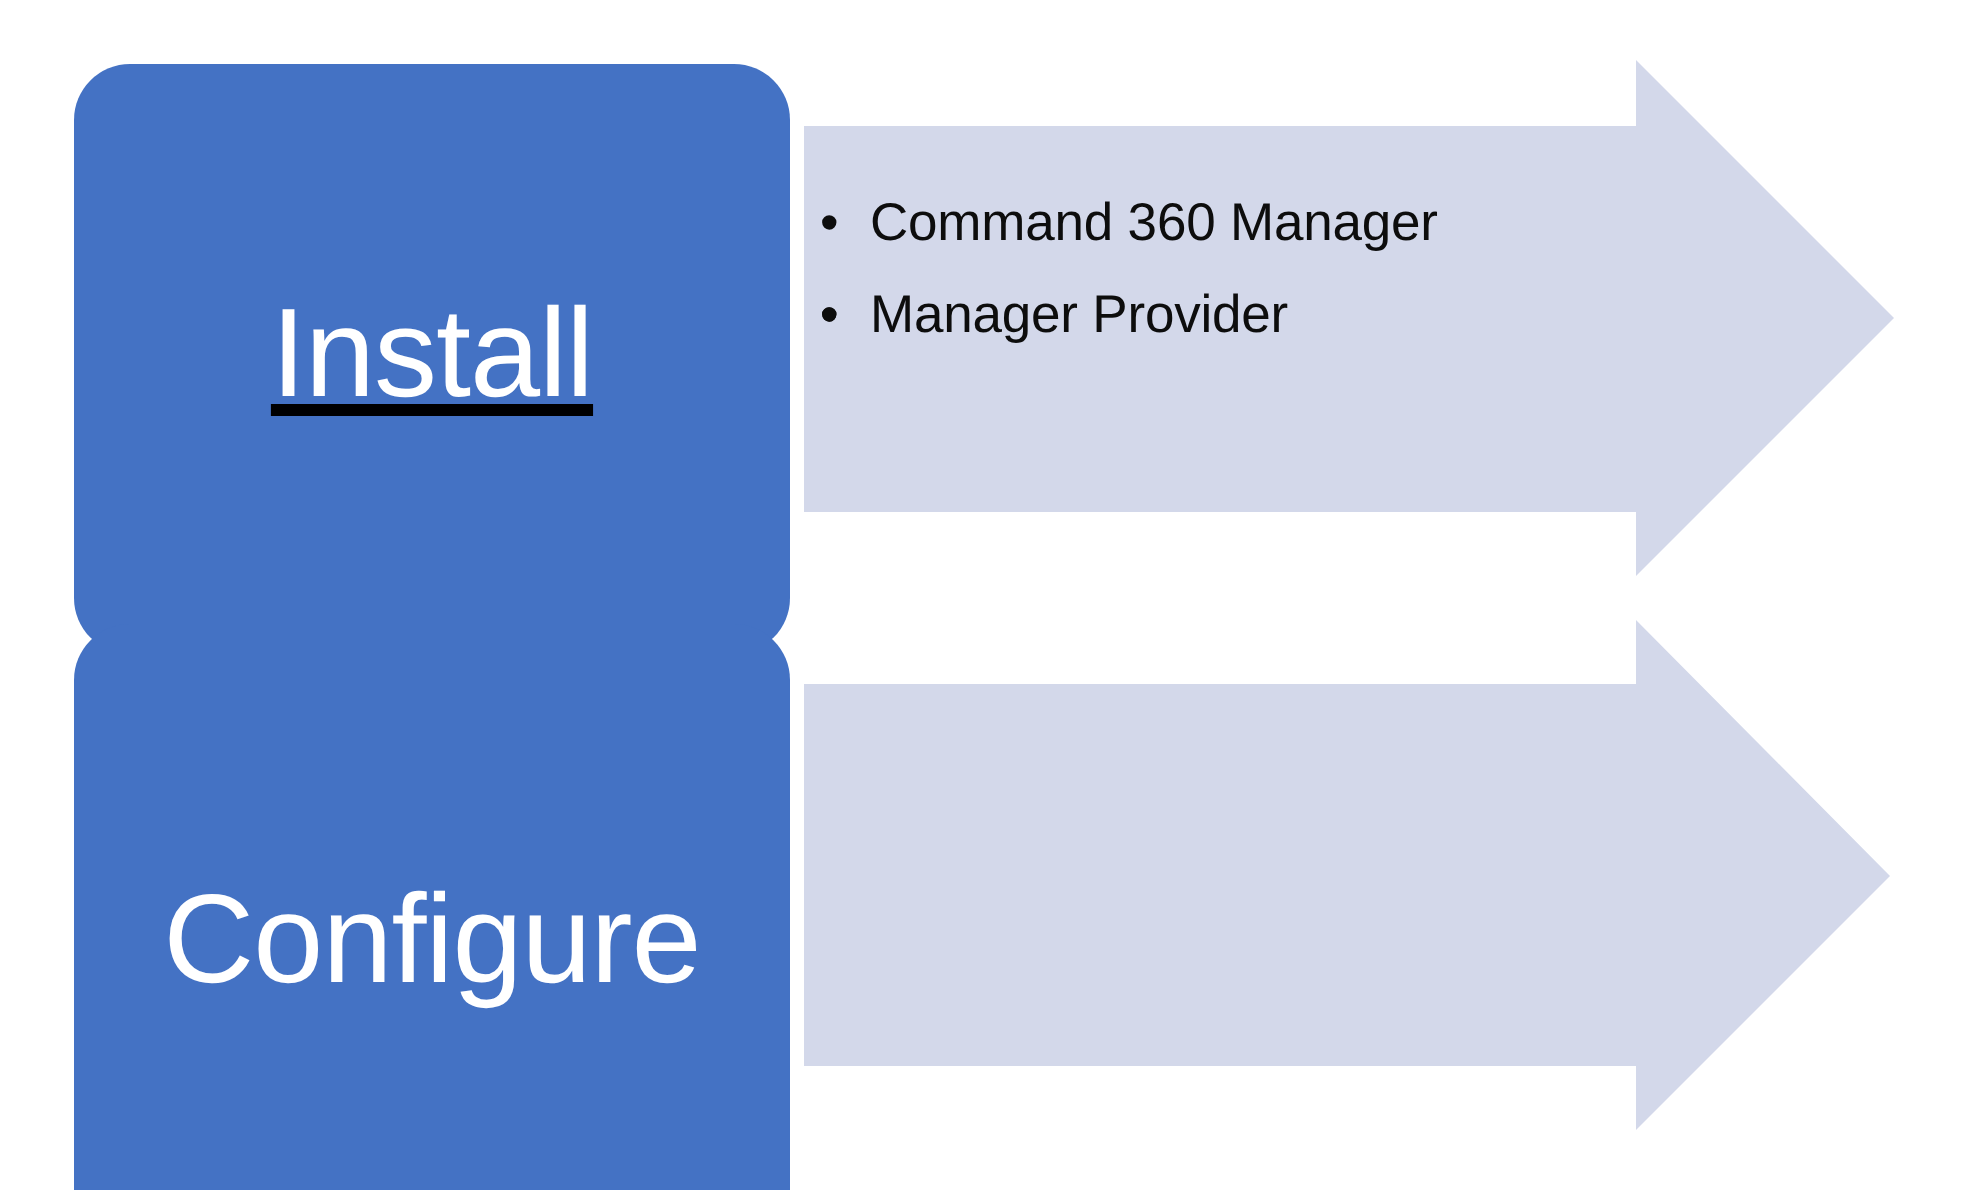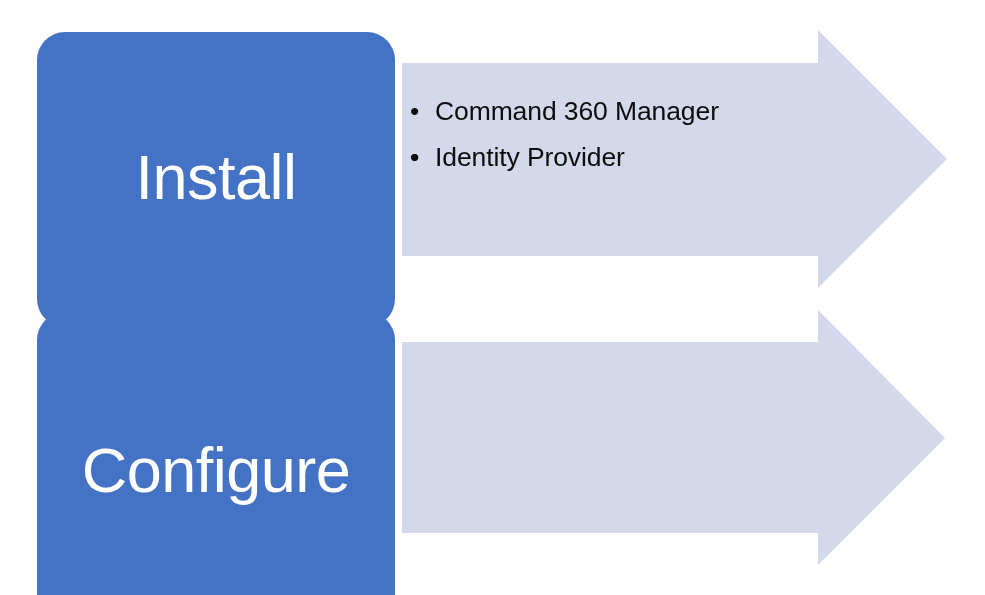--- a/index.html
+++ b/index.html
@@ -78,21 +78,21 @@
     position: absolute;
     left: 37px;
     width: 358px;
     border-radius: 28px;
     background: #4472C4;
     z-index: 2;
     display: flex;
     align-items: center;
     justify-content: center;
   }
-  #stage-box-install   { top: 32px;  height: 295px; }
+  #stage-box-install   { top: 32px;  height: 295px; text-decoration: underline; }
   #stage-box-configure { top: 32px;  height: 320px; }
 
   .stage-label {
     color: #ffffff;
     font-family: "Liberation Sans", sans-serif;
     font-weight: 400;
     font-size: 63px;
     line-height: 1;
     letter-spacing: -0.5px;
     white-space: nowrap;
@@ -116,21 +116,21 @@
     <ul class="arrow-bullets" id="install-bullets">
       <li>
         <span class="bullet-dot">•</span>
         <span>Command 360 Manager</span>
       </li>
       <li>
         <span class="bullet-dot">•</span>
       </li>
       <li>
         <span class="bullet-dot">•</span>
-        <span>Identity Provider</span>
+        <span>Manager Provider</span>
       </li>
     </ul>
 
     <div class="stage-box" id="stage-box-install">
       <span class="stage-label">Install</span>
     </div>
 
   </div>
 
   <div class="stage-row" id="stage-row-configure">

